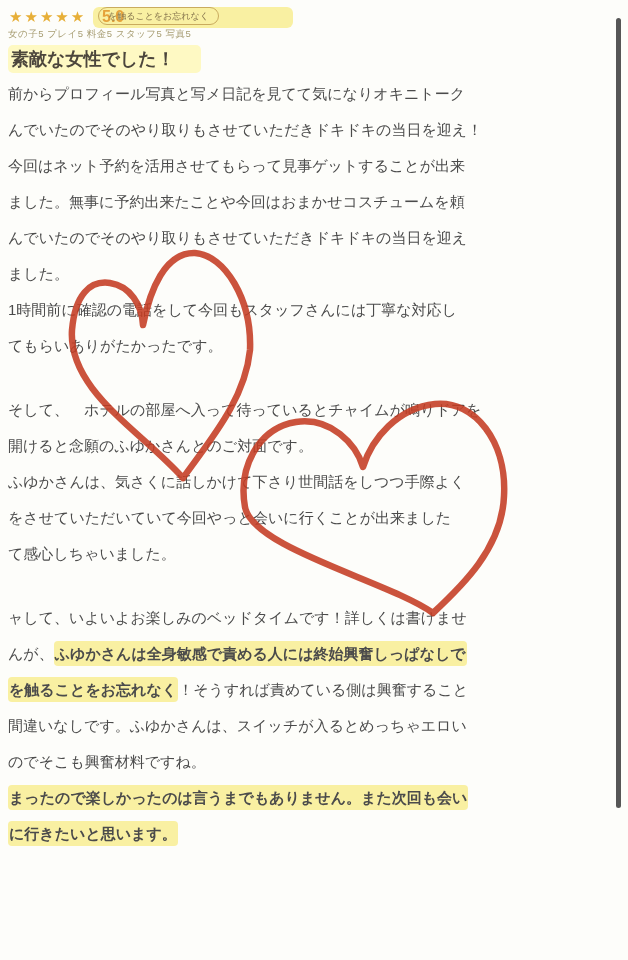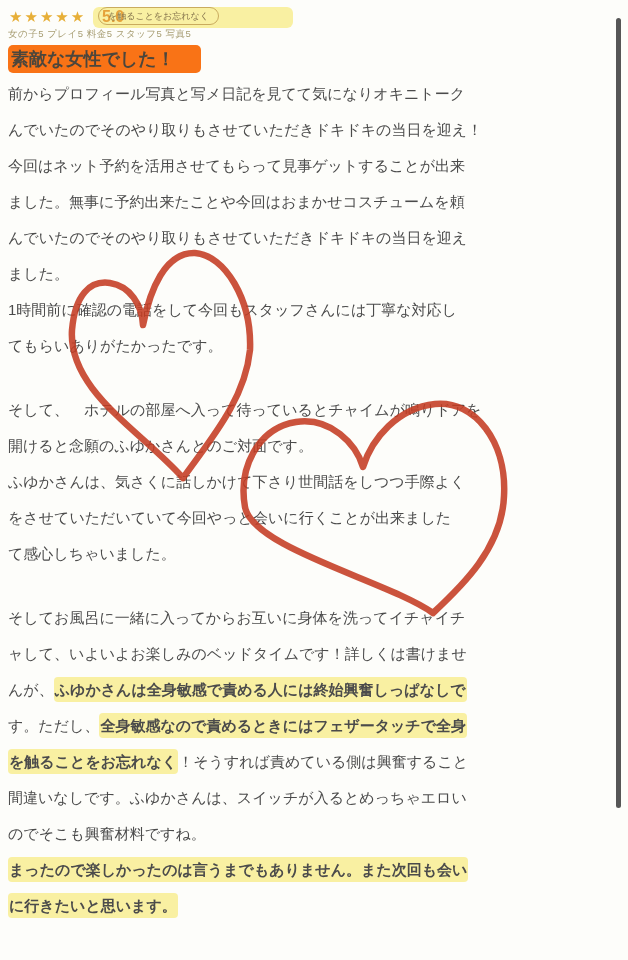--- a/index.html
+++ b/index.html
@@ -28,21 +28,21 @@
     border-radius:10px;font-size:9px;line-height:16px;color:#8a7950;
     background:transparent;z-index:1;white-space:nowrap;
   }
   .criteria{
     left:8px;top:28px;font-size:9.5px;color:#a79d72;line-height:12px;
     letter-spacing:.5px;white-space:nowrap;
   }
   
   .title-row{left:8px;top:44px;height:30px;line-height:30px;white-space:nowrap;}
   .title-row .hl-title{
-    background:#f97316;border-radius:5px;padding:4px 26px 4px 3px;
+    background:#fef9c3;border-radius:5px;padding:4px 26px 4px 3px;
     font-size:18px;font-weight:bold;color:#4c463c;
   }
   
   .body-wrap{
     left:8px;top:76px;width:608px;
   }
   .line{
     height:36px;line-height:36px;font-size:15px;color:#4b4b4b;
     white-space:nowrap;overflow:hidden;letter-spacing:0;
   }
@@ -82,24 +82,22 @@
     <div class="line"><span>ました。</span></div>
     <div class="line"><span>1時間前に確認の電話をして今回もスタッフさんには丁寧な対応し</span></div>
     <div class="line"><span>てもらいありがたかったです。</span></div>
     <div class="gap"></div>
     <div class="line"><span>そして、　ホテルの部屋へ入って待っているとチャイムが鳴りドアを</span></div>
     <div class="line"><span>開けると念願のふゆかさんとのご対面です。</span></div>
     <div class="line"><span>ふゆかさんは、気さくに話しかけて下さり世間話をしつつ手際よく</span></div>
     <div class="line"><span>をさせていただいていて今回やっと会いに行くことが出来ました</span></div>
     <div class="line"><span>て感心しちゃいました。</span></div>
     <div class="gap"></div>
-    <div class="line"><span>そしてお風呂に一緒に入ってからお互いに身体を洗ってイチャイチ</span></div>
     <div class="line"><span>ャして、いよいよお楽しみのベッドタイムです！詳しくは書けませ</span></div>
     <div class="line"><span>んが、</span><span class="hl">ふゆかさんは全身敏感で責める人には終始興奮しっぱなしで</span></div>
-    <div class="line"><span>す。ただし、</span><span class="hl">全身敏感なので責めるときにはフェザータッチで全身</span></div>
     <div class="line"><span class="hl">を触ることをお忘れなく</span><span>！そうすれば責めている側は興奮すること</span></div>
     <div class="line"><span>間違いなしです。ふゆかさんは、スイッチが入るとめっちゃエロい</span></div>
     <div class="line"><span>のでそこも興奮材料ですね。</span></div>
     <div class="line"><span class="hl">まったので楽しかったのは言うまでもありません。また次回も会い</span></div>
     <div class="line"><span class="hl">に行きたいと思います。</span></div>
   </div>
 
 <div class="abs scrollbar"></div>
 
 <svg class="abs heart-svg" style="left:55px;top:243px;" width="210" height="250" viewBox="0 0 210 250">

